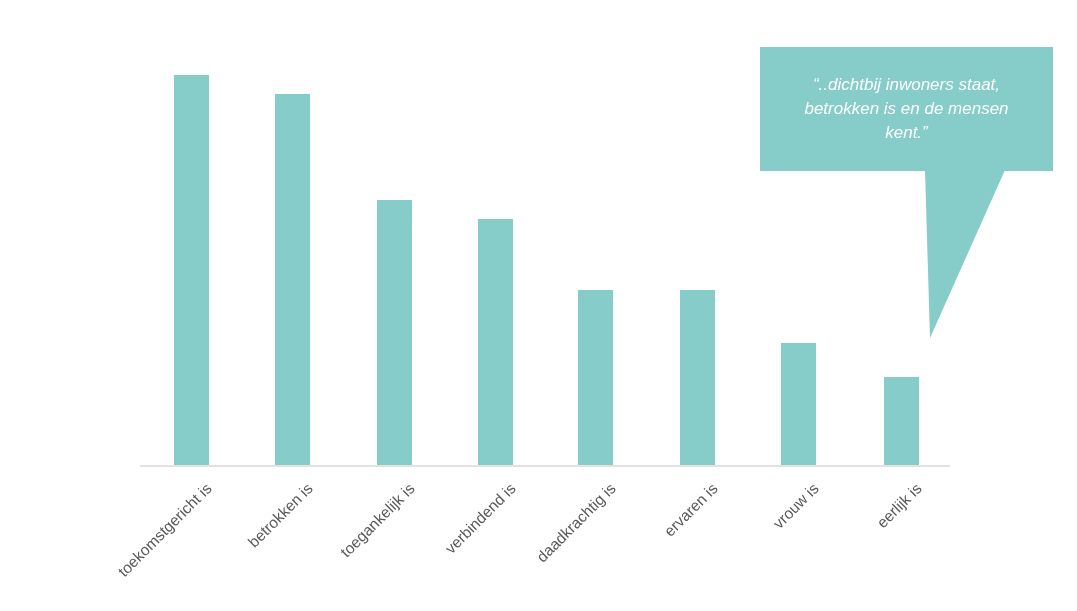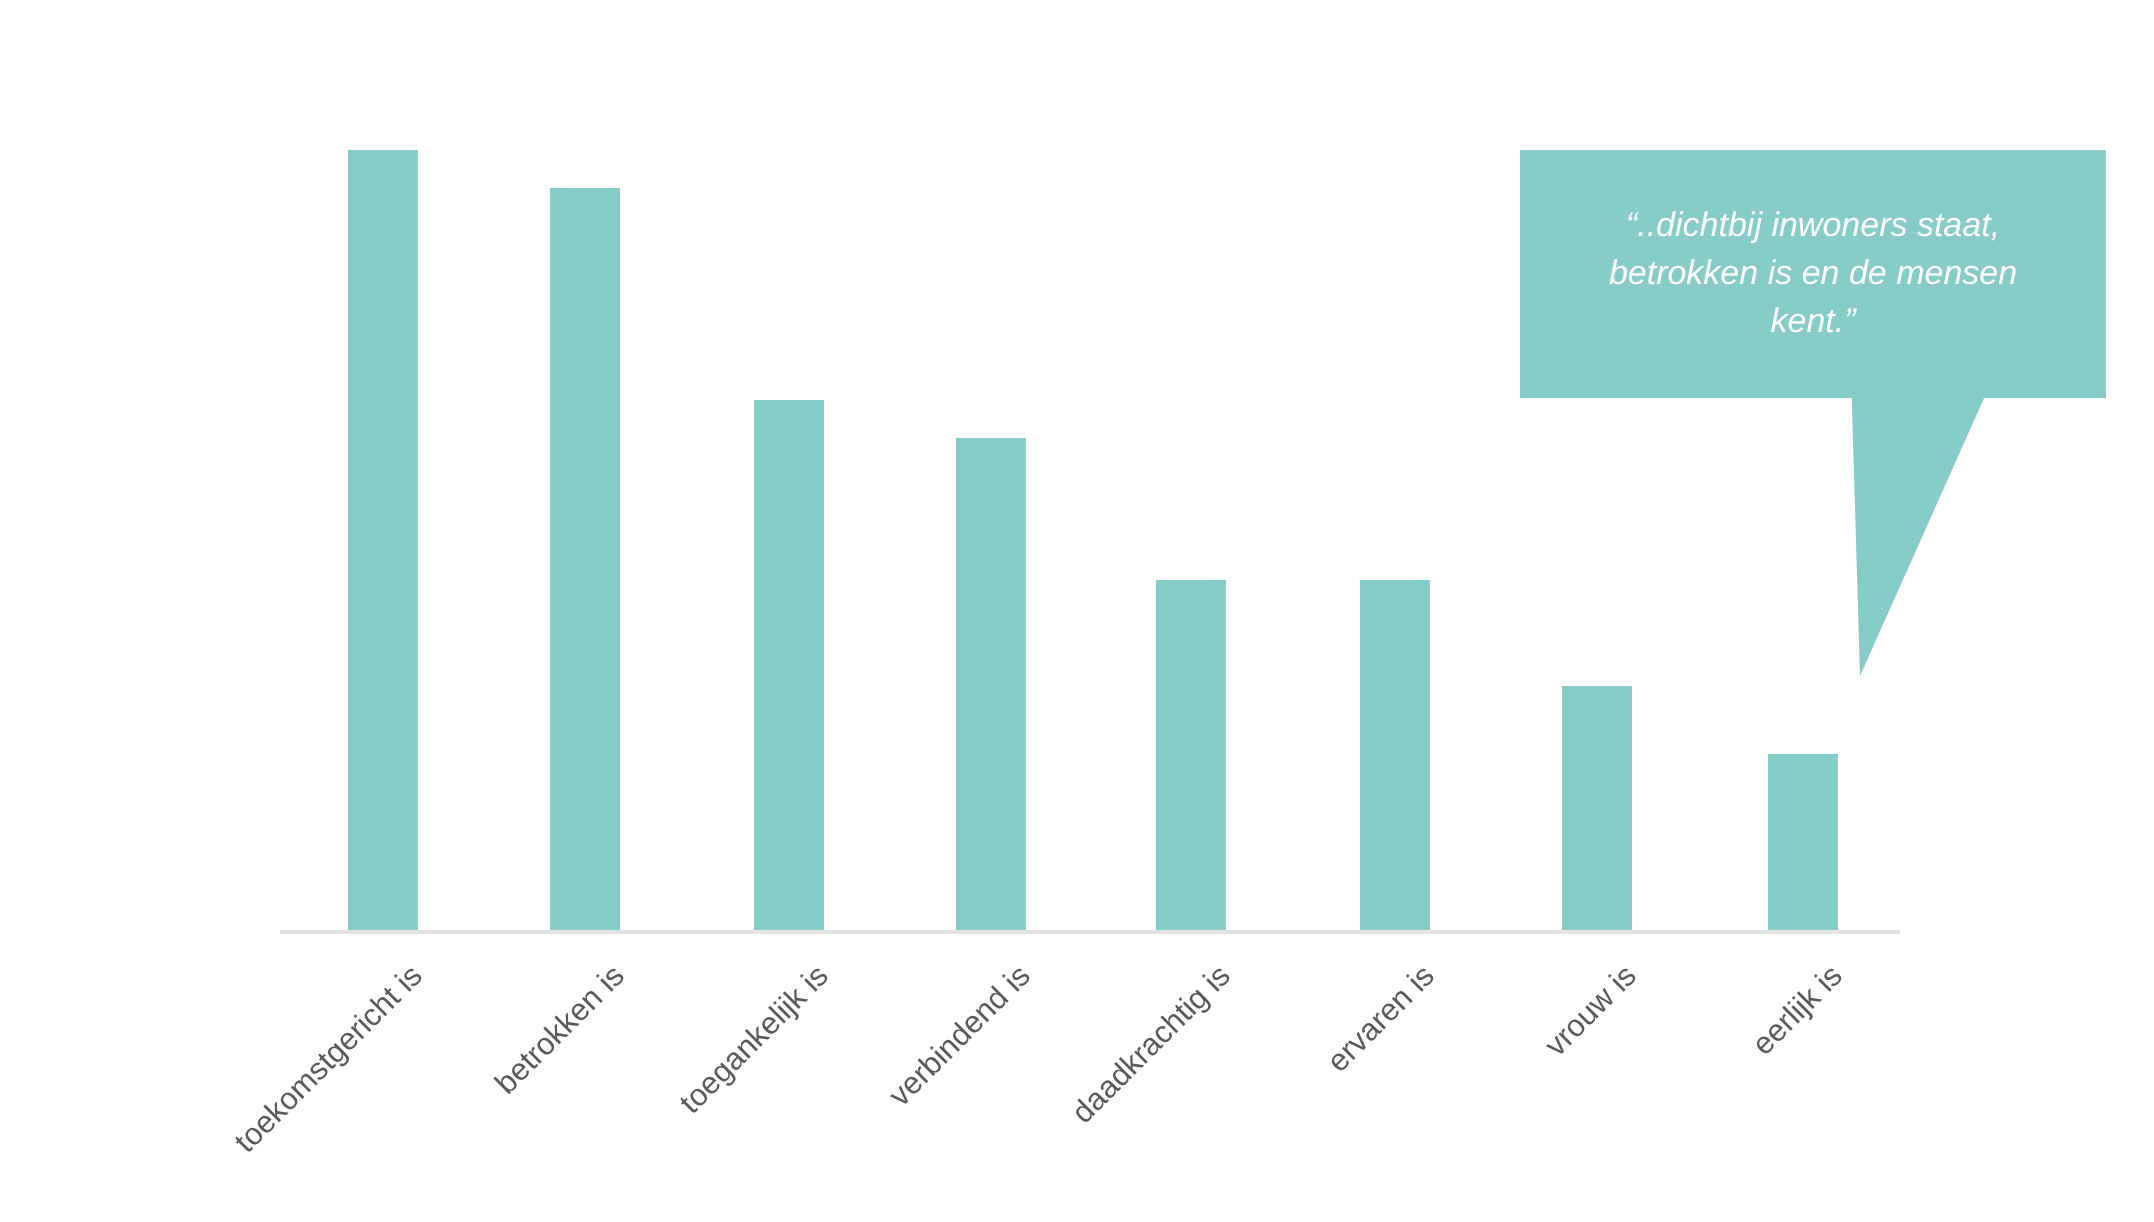--- a/index.html
+++ b/index.html
@@ -57,21 +57,20 @@
     position: absolute;
     left: 760px;
     top: 47px;
     width: 293px;
     height: 124px;
     background: #86ccc8;
     box-sizing: border-box;
     display: flex;
     align-items: center;
     justify-content: center;
-    margin-top: 28px;
   }
   #bubble-quote {
     color: #ffffff;
     font-style: italic;
     font-size: 17px;
     line-height: 24px;
     text-align: center;
     padding: 0 16px;
     white-space: pre-line;
   }

